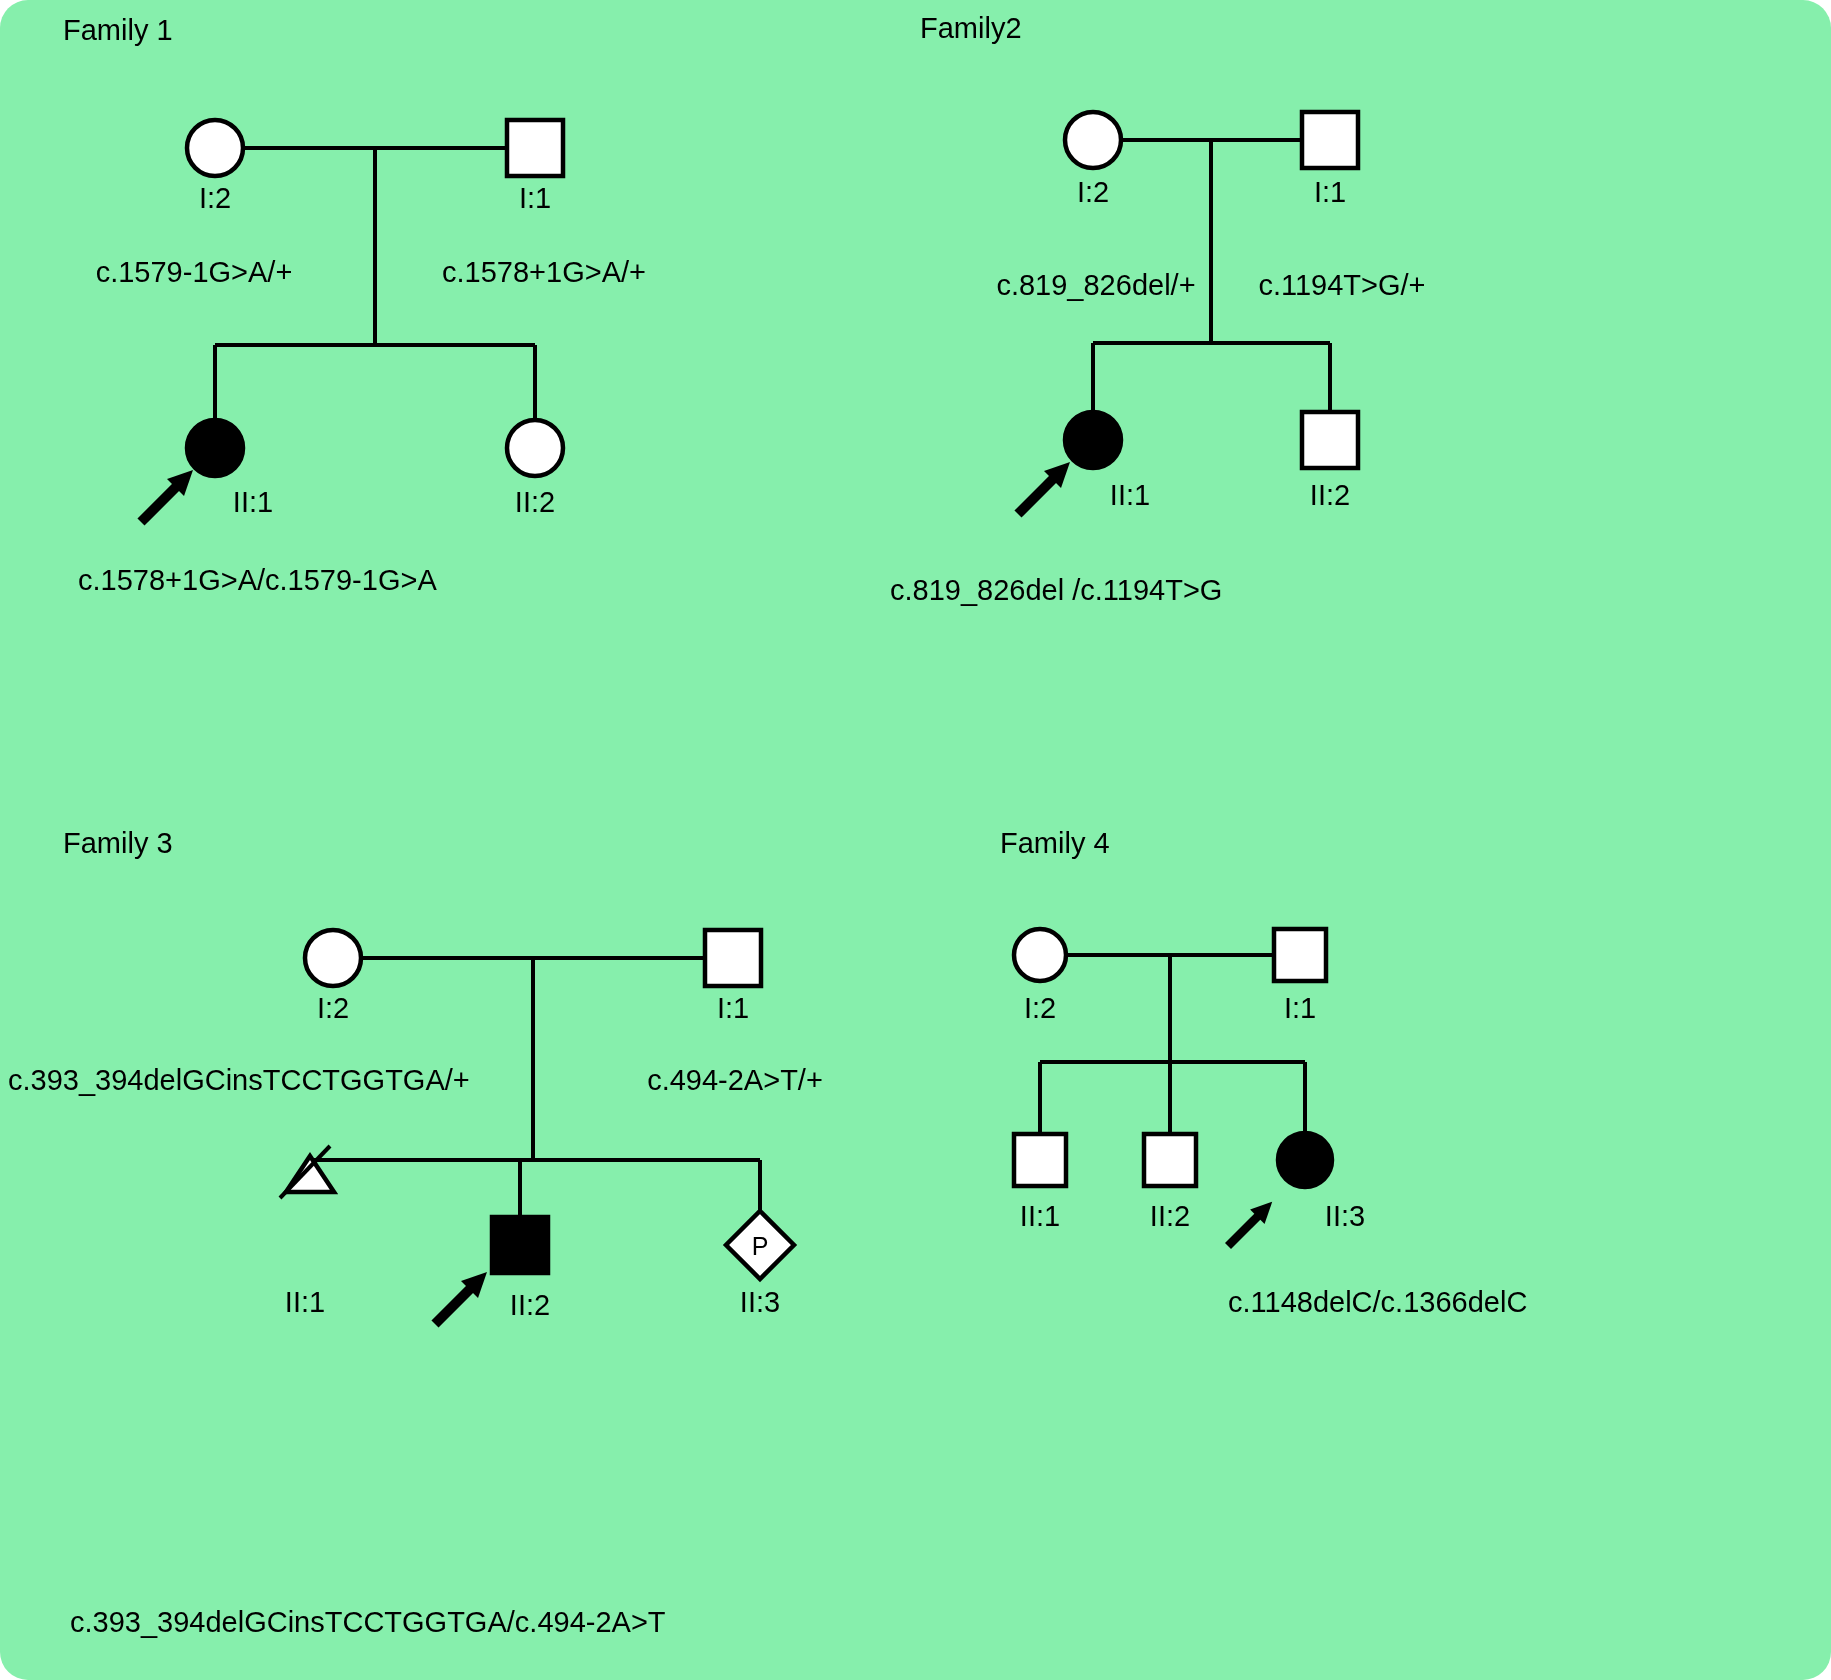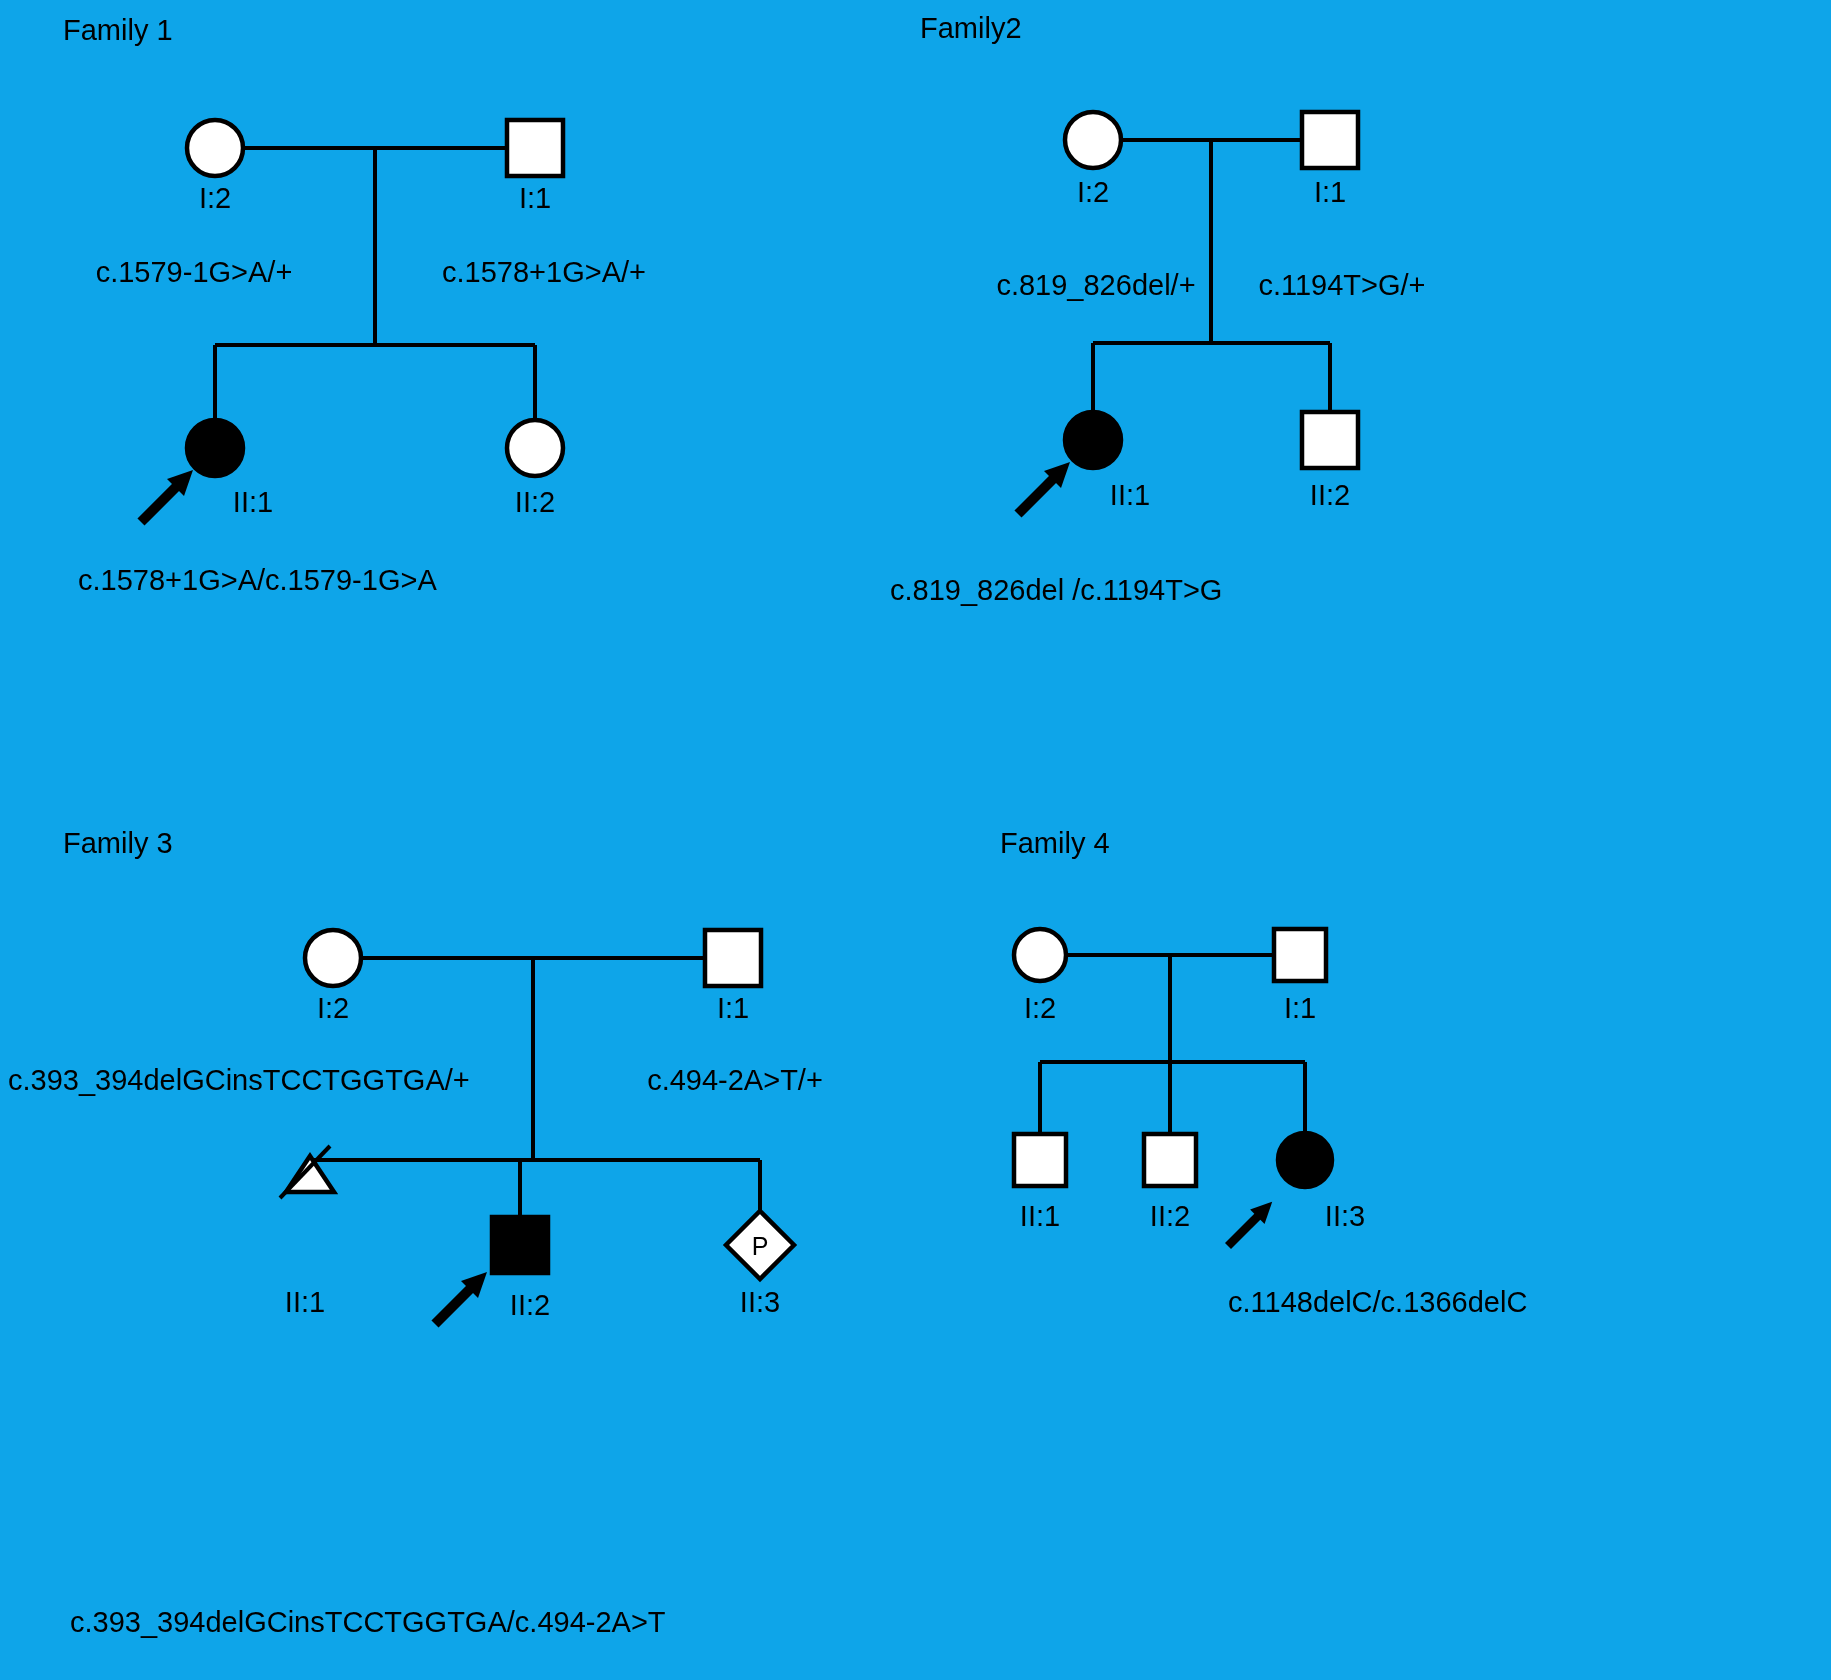--- a/index.html
+++ b/index.html
@@ -4,21 +4,22 @@
 <style>
   html, body {
     margin: 0;
     padding: 0;
     background: #ffffff;
   }
   .figure-wrap {
     width: 1831px;
     height: 1680px;
     position: relative;
-    background: #0ea5e9;
+    background: #86efac;
+    border-radius: 28px;
   }
   svg text {
     font-family: "Liberation Sans", sans-serif;
     font-size: 29px;
     fill: #000000;
   }
   svg text.mid { text-anchor: middle; }
   svg text.inside-letter { font-size: 25px; }
   .ped-line {
     stroke: #000000;

